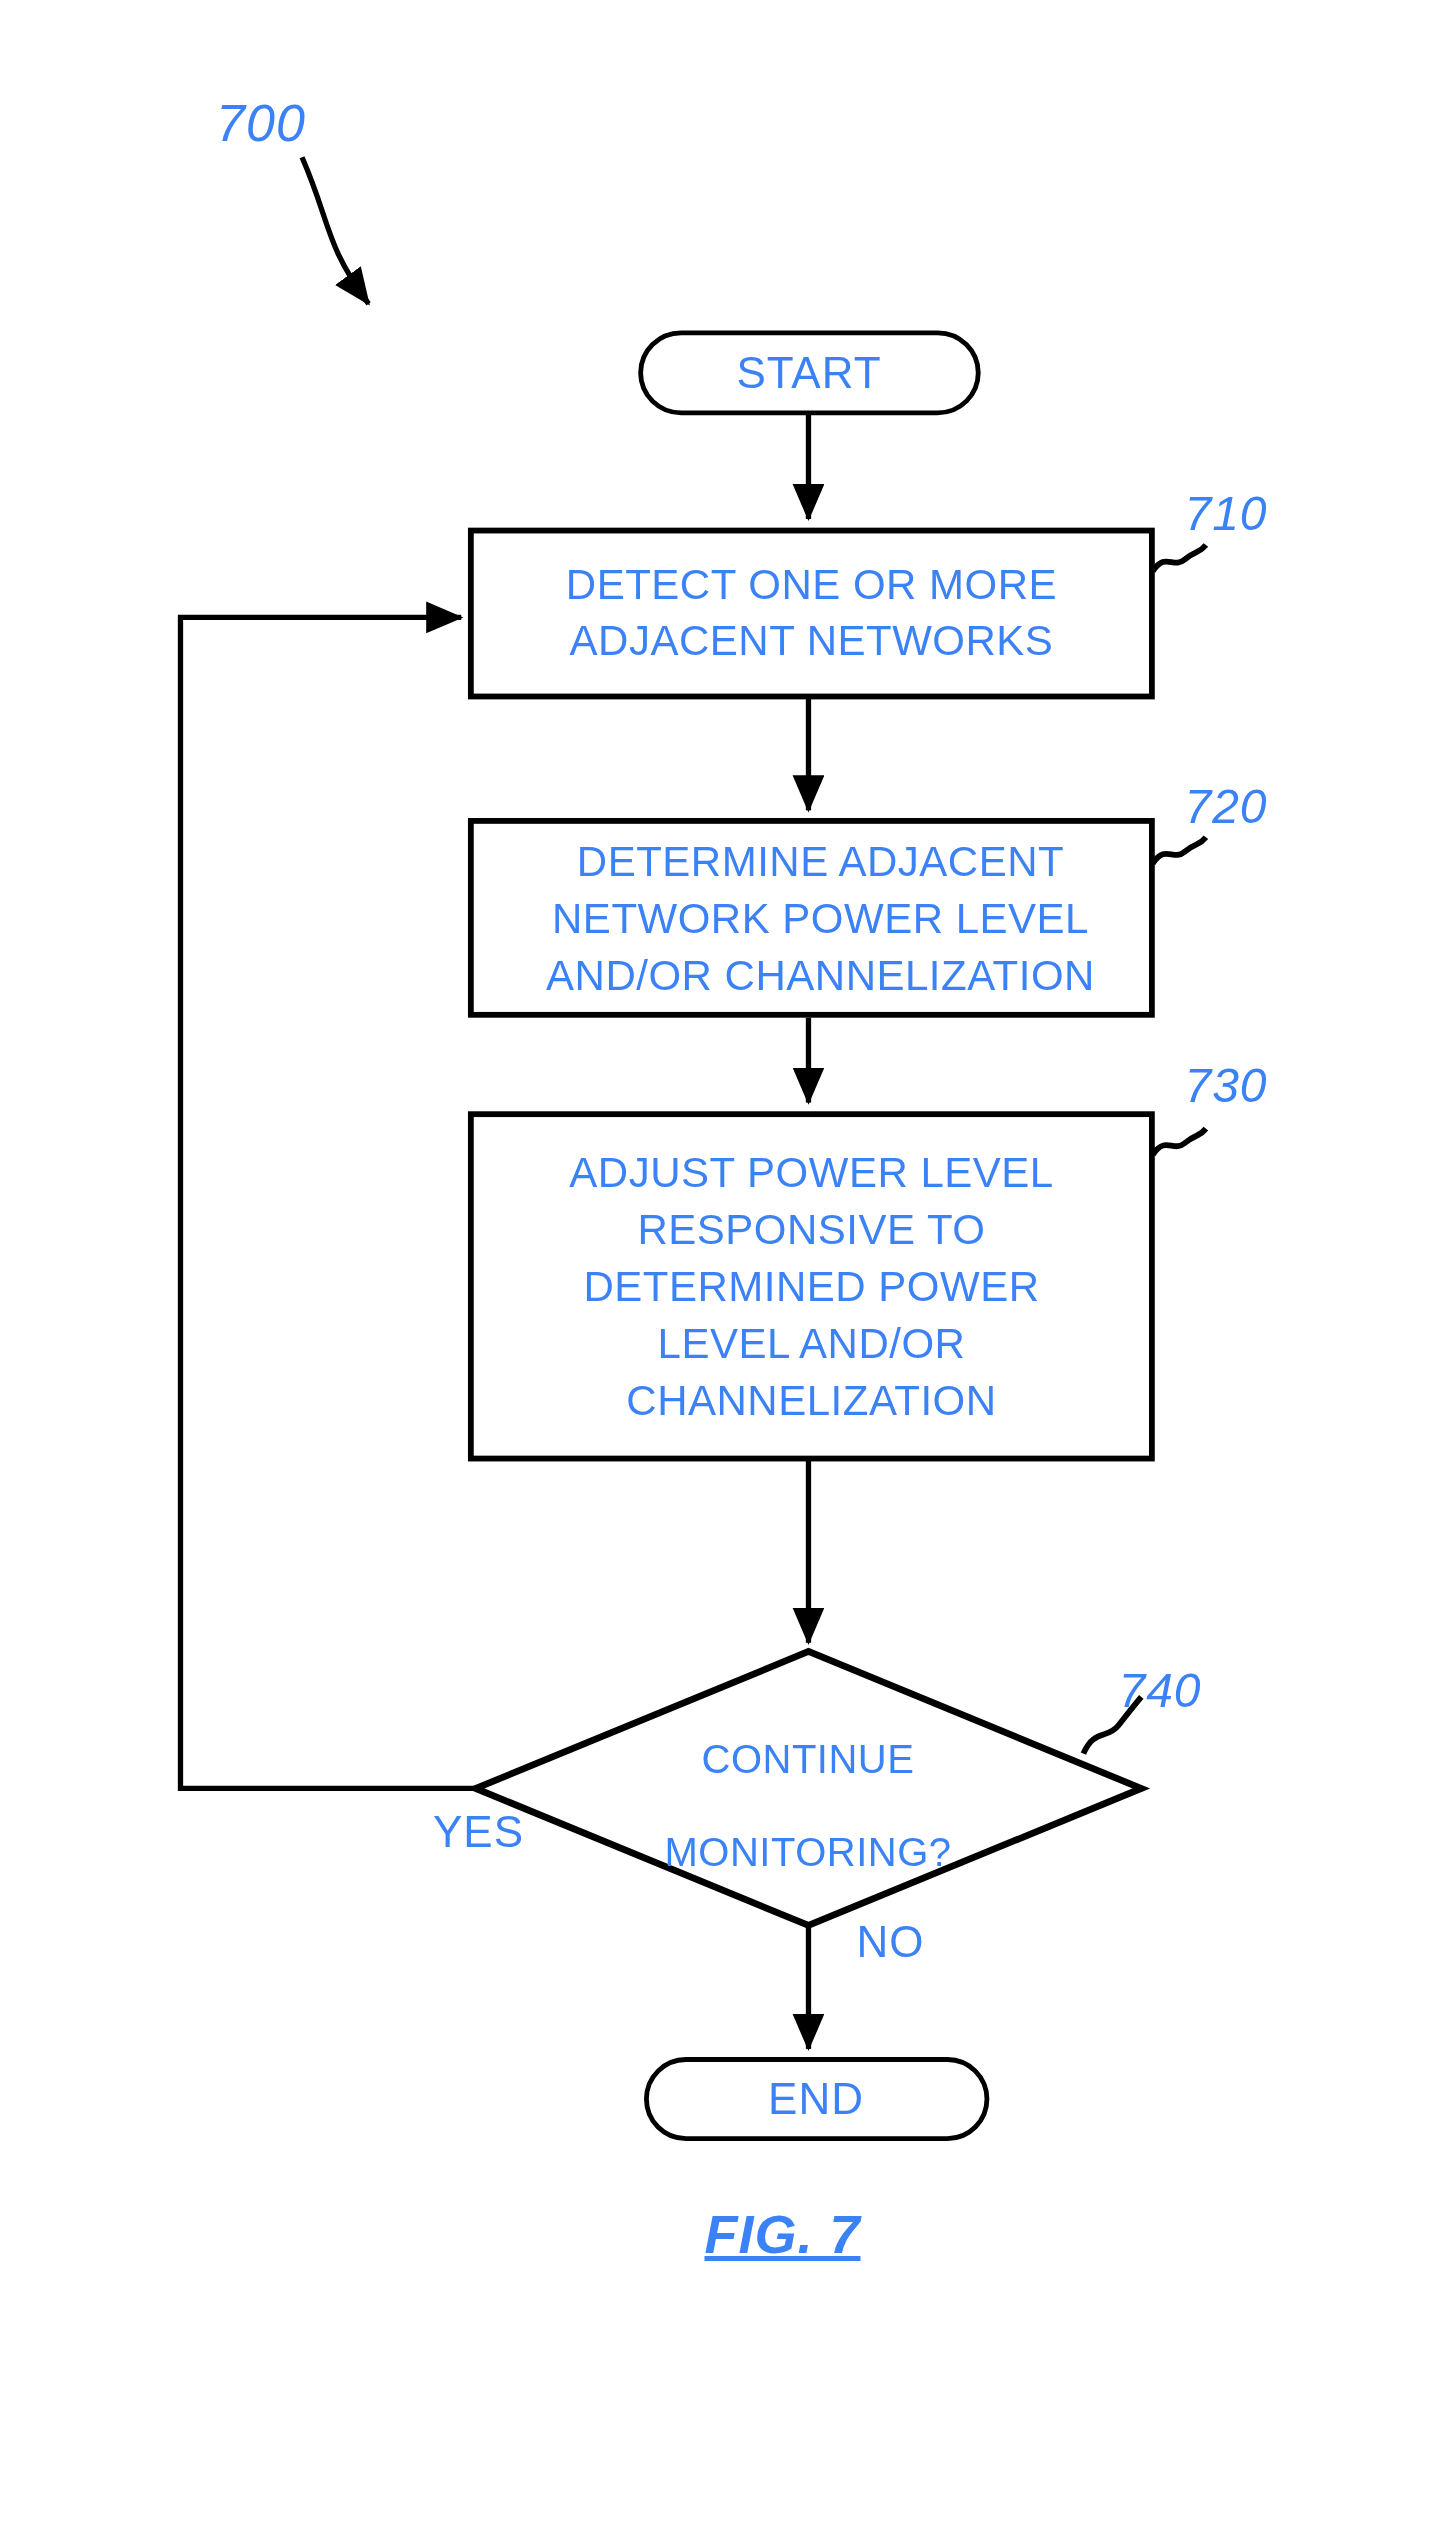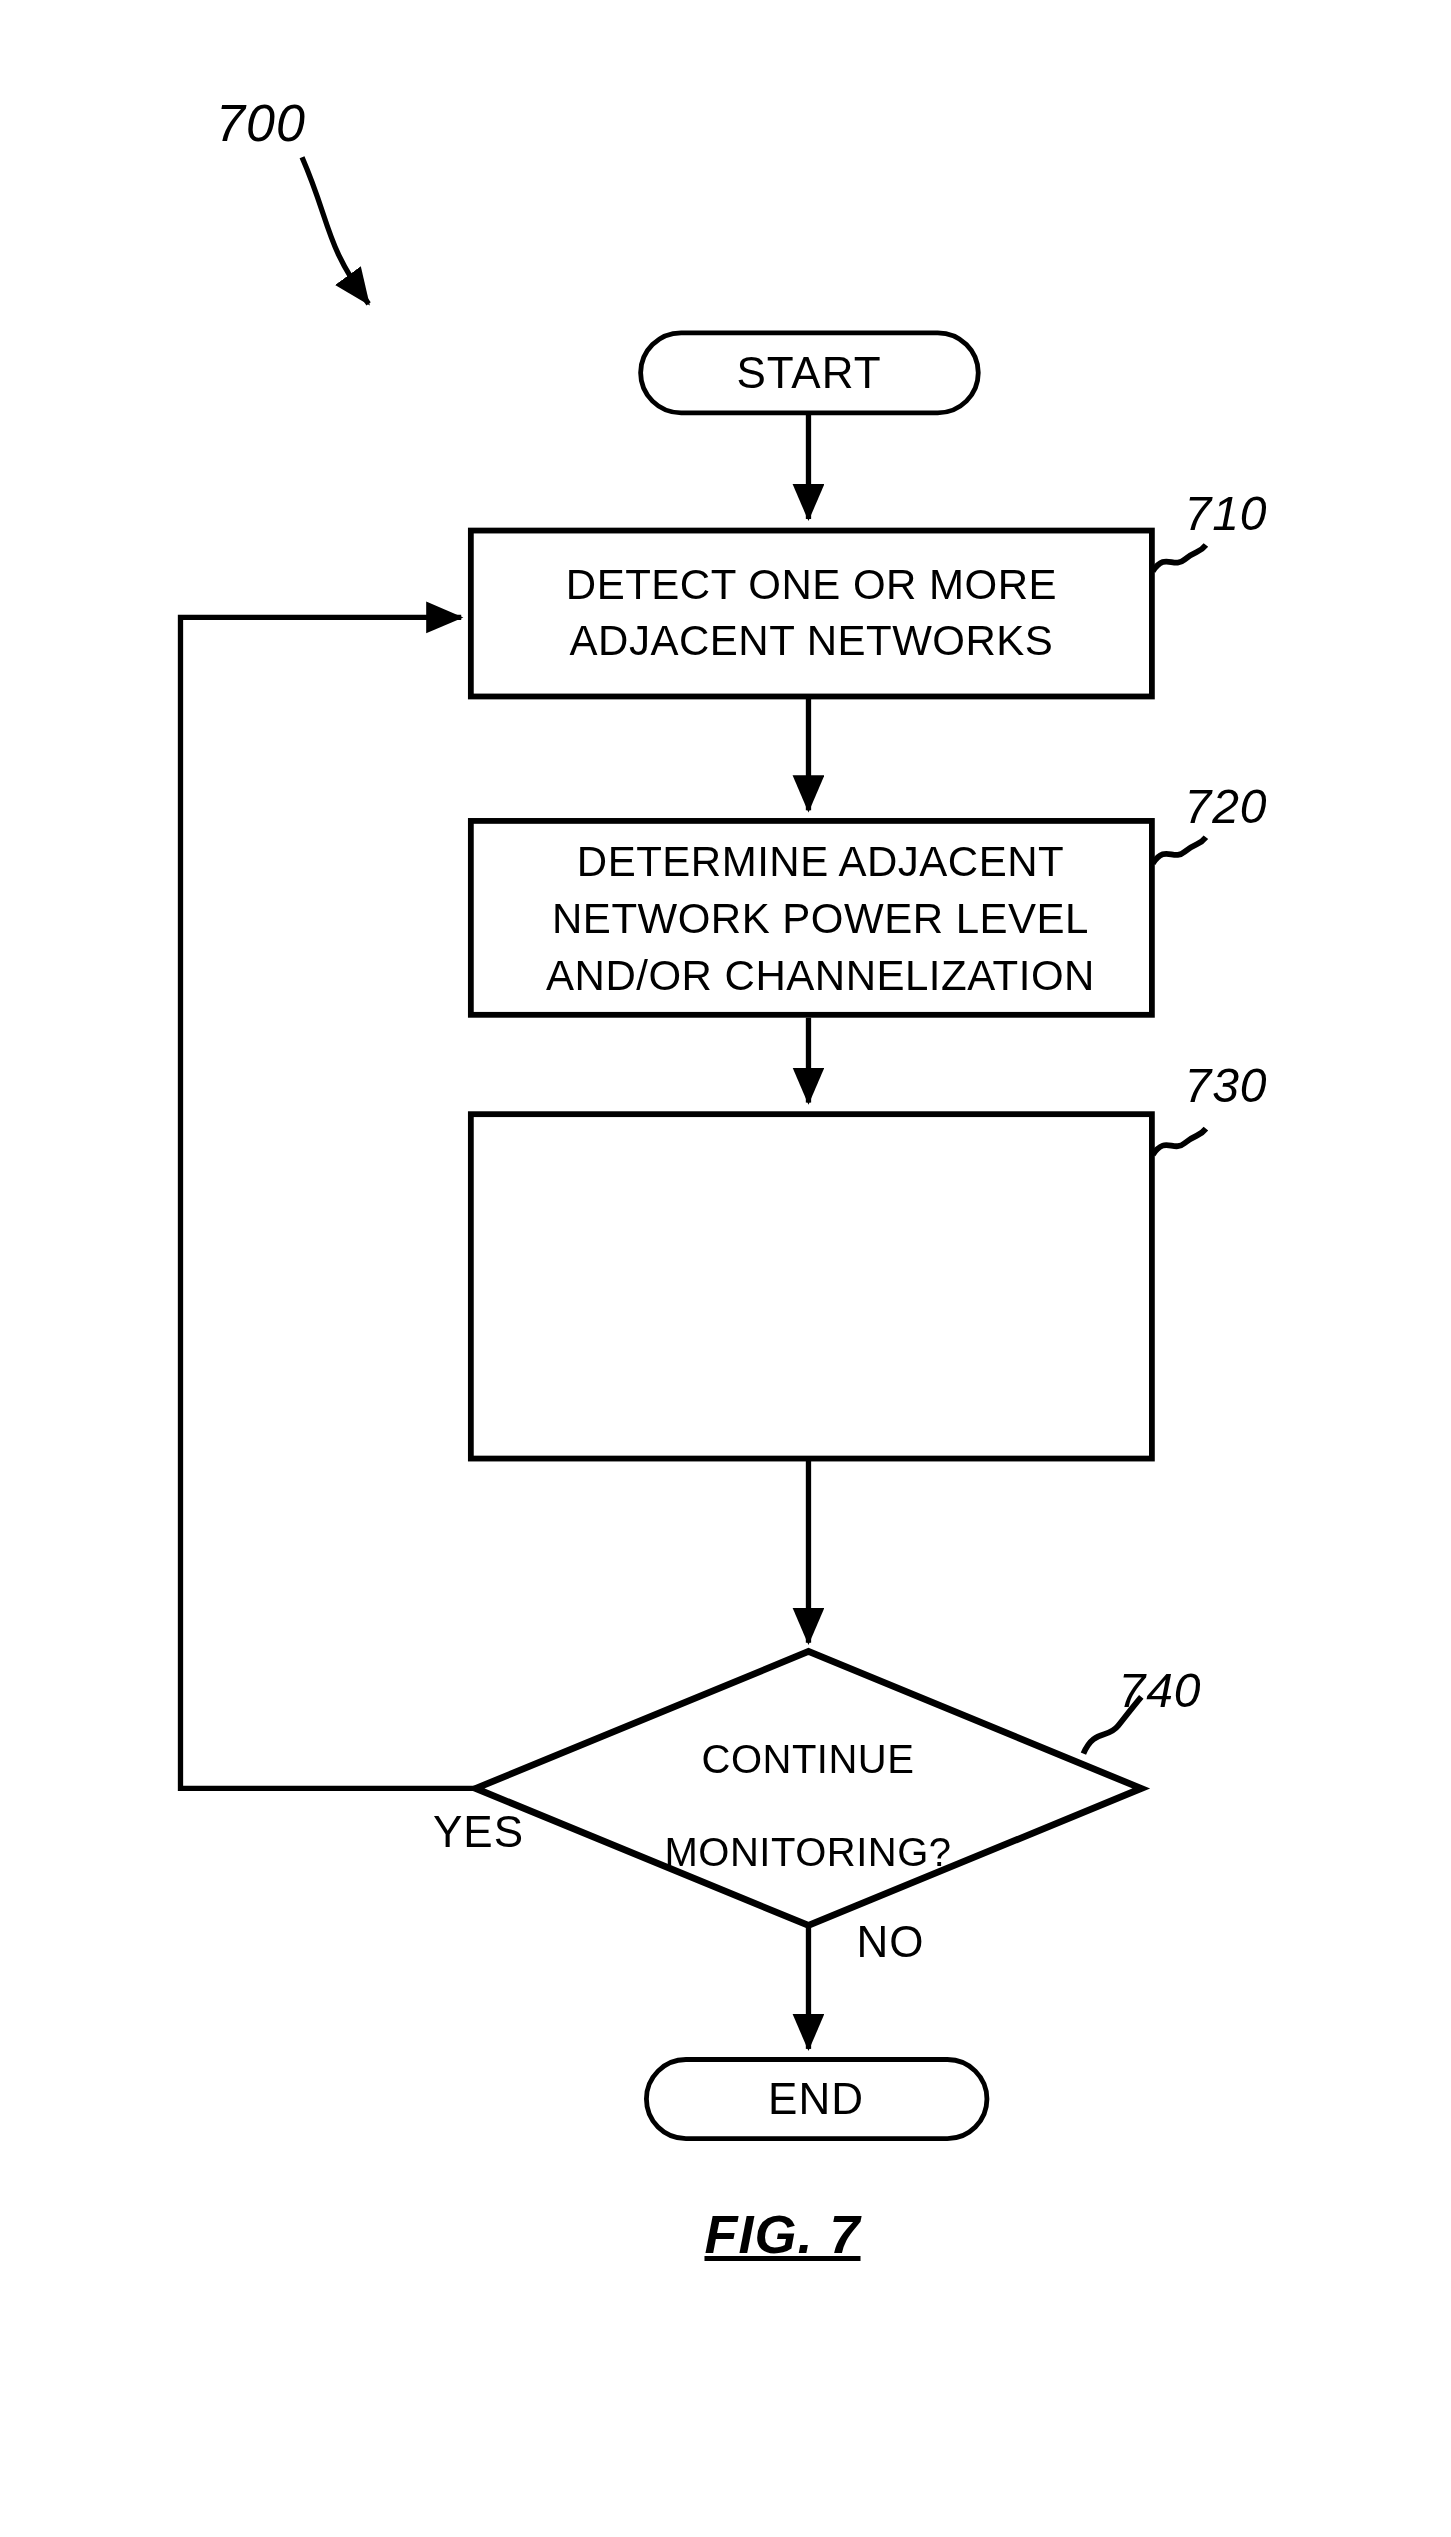--- a/index.html
+++ b/index.html
@@ -1,21 +1,21 @@
 <!DOCTYPE html>
 <html><head>
 <meta charset="utf-8">
 <style>
   html,body{margin:0;padding:0;background:#ffffff;}
   #stage{
     position:relative;
     width:1452px;height:2538px;
     background:#ffffff;
     font-family:"Liberation Sans",sans-serif;
-    color:#000000;
+    color:#3b82f6;
     overflow:hidden;
   }
   #wires{position:absolute;left:0;top:0;width:1452px;height:2538px;}
   .abs{position:absolute;}
   .node-text{
     display:flex;flex-direction:column;align-items:center;justify-content:center;
     text-align:left;
   }
   .box-text{font-size:42px;line-height:56px;letter-spacing:0.5px;}
   .box-text3, .box-text5{line-height:57px;}
@@ -83,20 +83,27 @@
   </div>
   <div class="abs ref-label" style="left:1168px;top:488px;width:116px;">710</div>
 
   <div class="abs node-text box-text box-text3" style="left:480px;top:821px;width:681px;height:194px;">
     <div>DETERMINE ADJACENT</div>
     <div>NETWORK POWER LEVEL</div>
     <div>AND/OR CHANNELIZATION</div>
   </div>
   <div class="abs ref-label" style="left:1168px;top:781px;width:116px;">720</div>
 
+  <div class="abs node-text box-text box-text5" style="left:471px;top:1114px;width:681px;height:344px;">
+    <div>ADJUST POWER LEVEL</div>
+    <div>RESPONSIVE TO</div>
+    <div>DETERMINED POWER</div>
+    <div>LEVEL AND/OR</div>
+    <div>CHANNELIZATION</div>
+  </div>
   <div class="abs ref-label" style="left:1168px;top:1060px;width:116px;">730</div>
 
   <div class="abs node-text diamond-text" style="left:567px;top:1730px;width:482px;">
     <div>CONTINUE</div>
     <div>MONITORING?</div>
   </div>
   <div class="abs ref-label" style="left:1102px;top:1665px;width:116px;">740</div>
 
   <div class="abs branch-label" style="left:416px;top:1807px;width:125px;text-align:center;">YES</div>
   <div class="abs branch-label" style="left:828px;top:1917px;width:125px;">NO</div>

